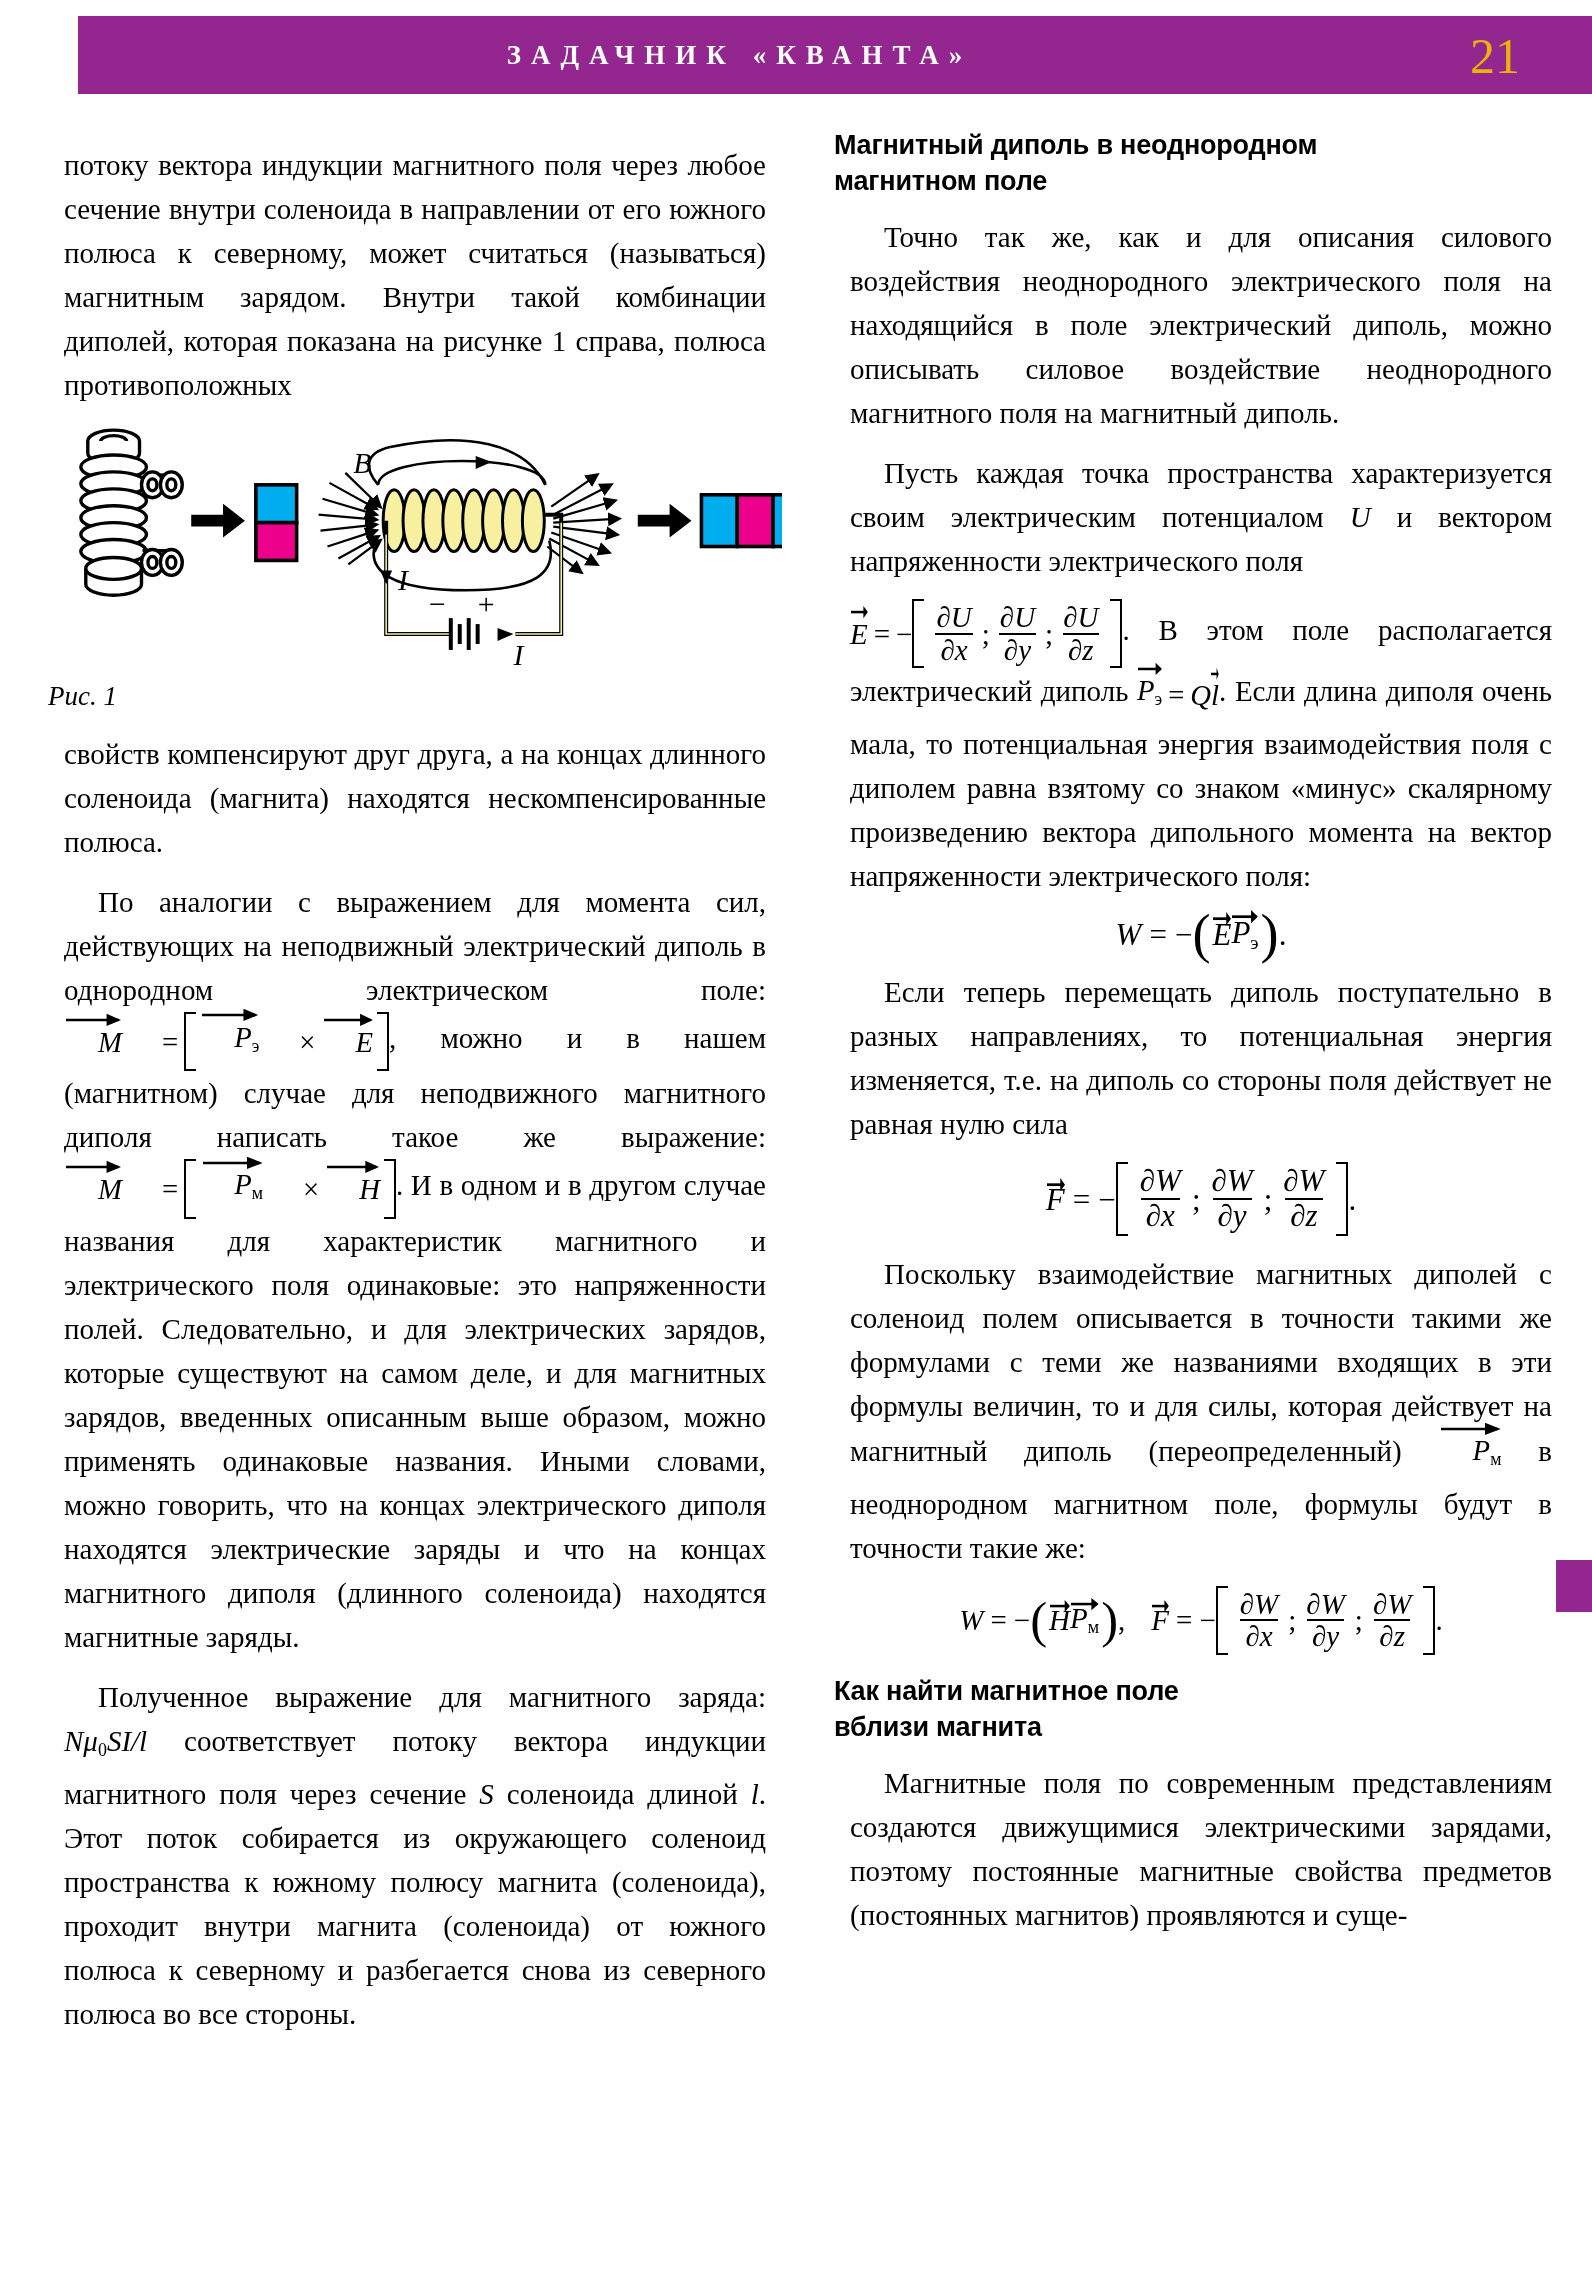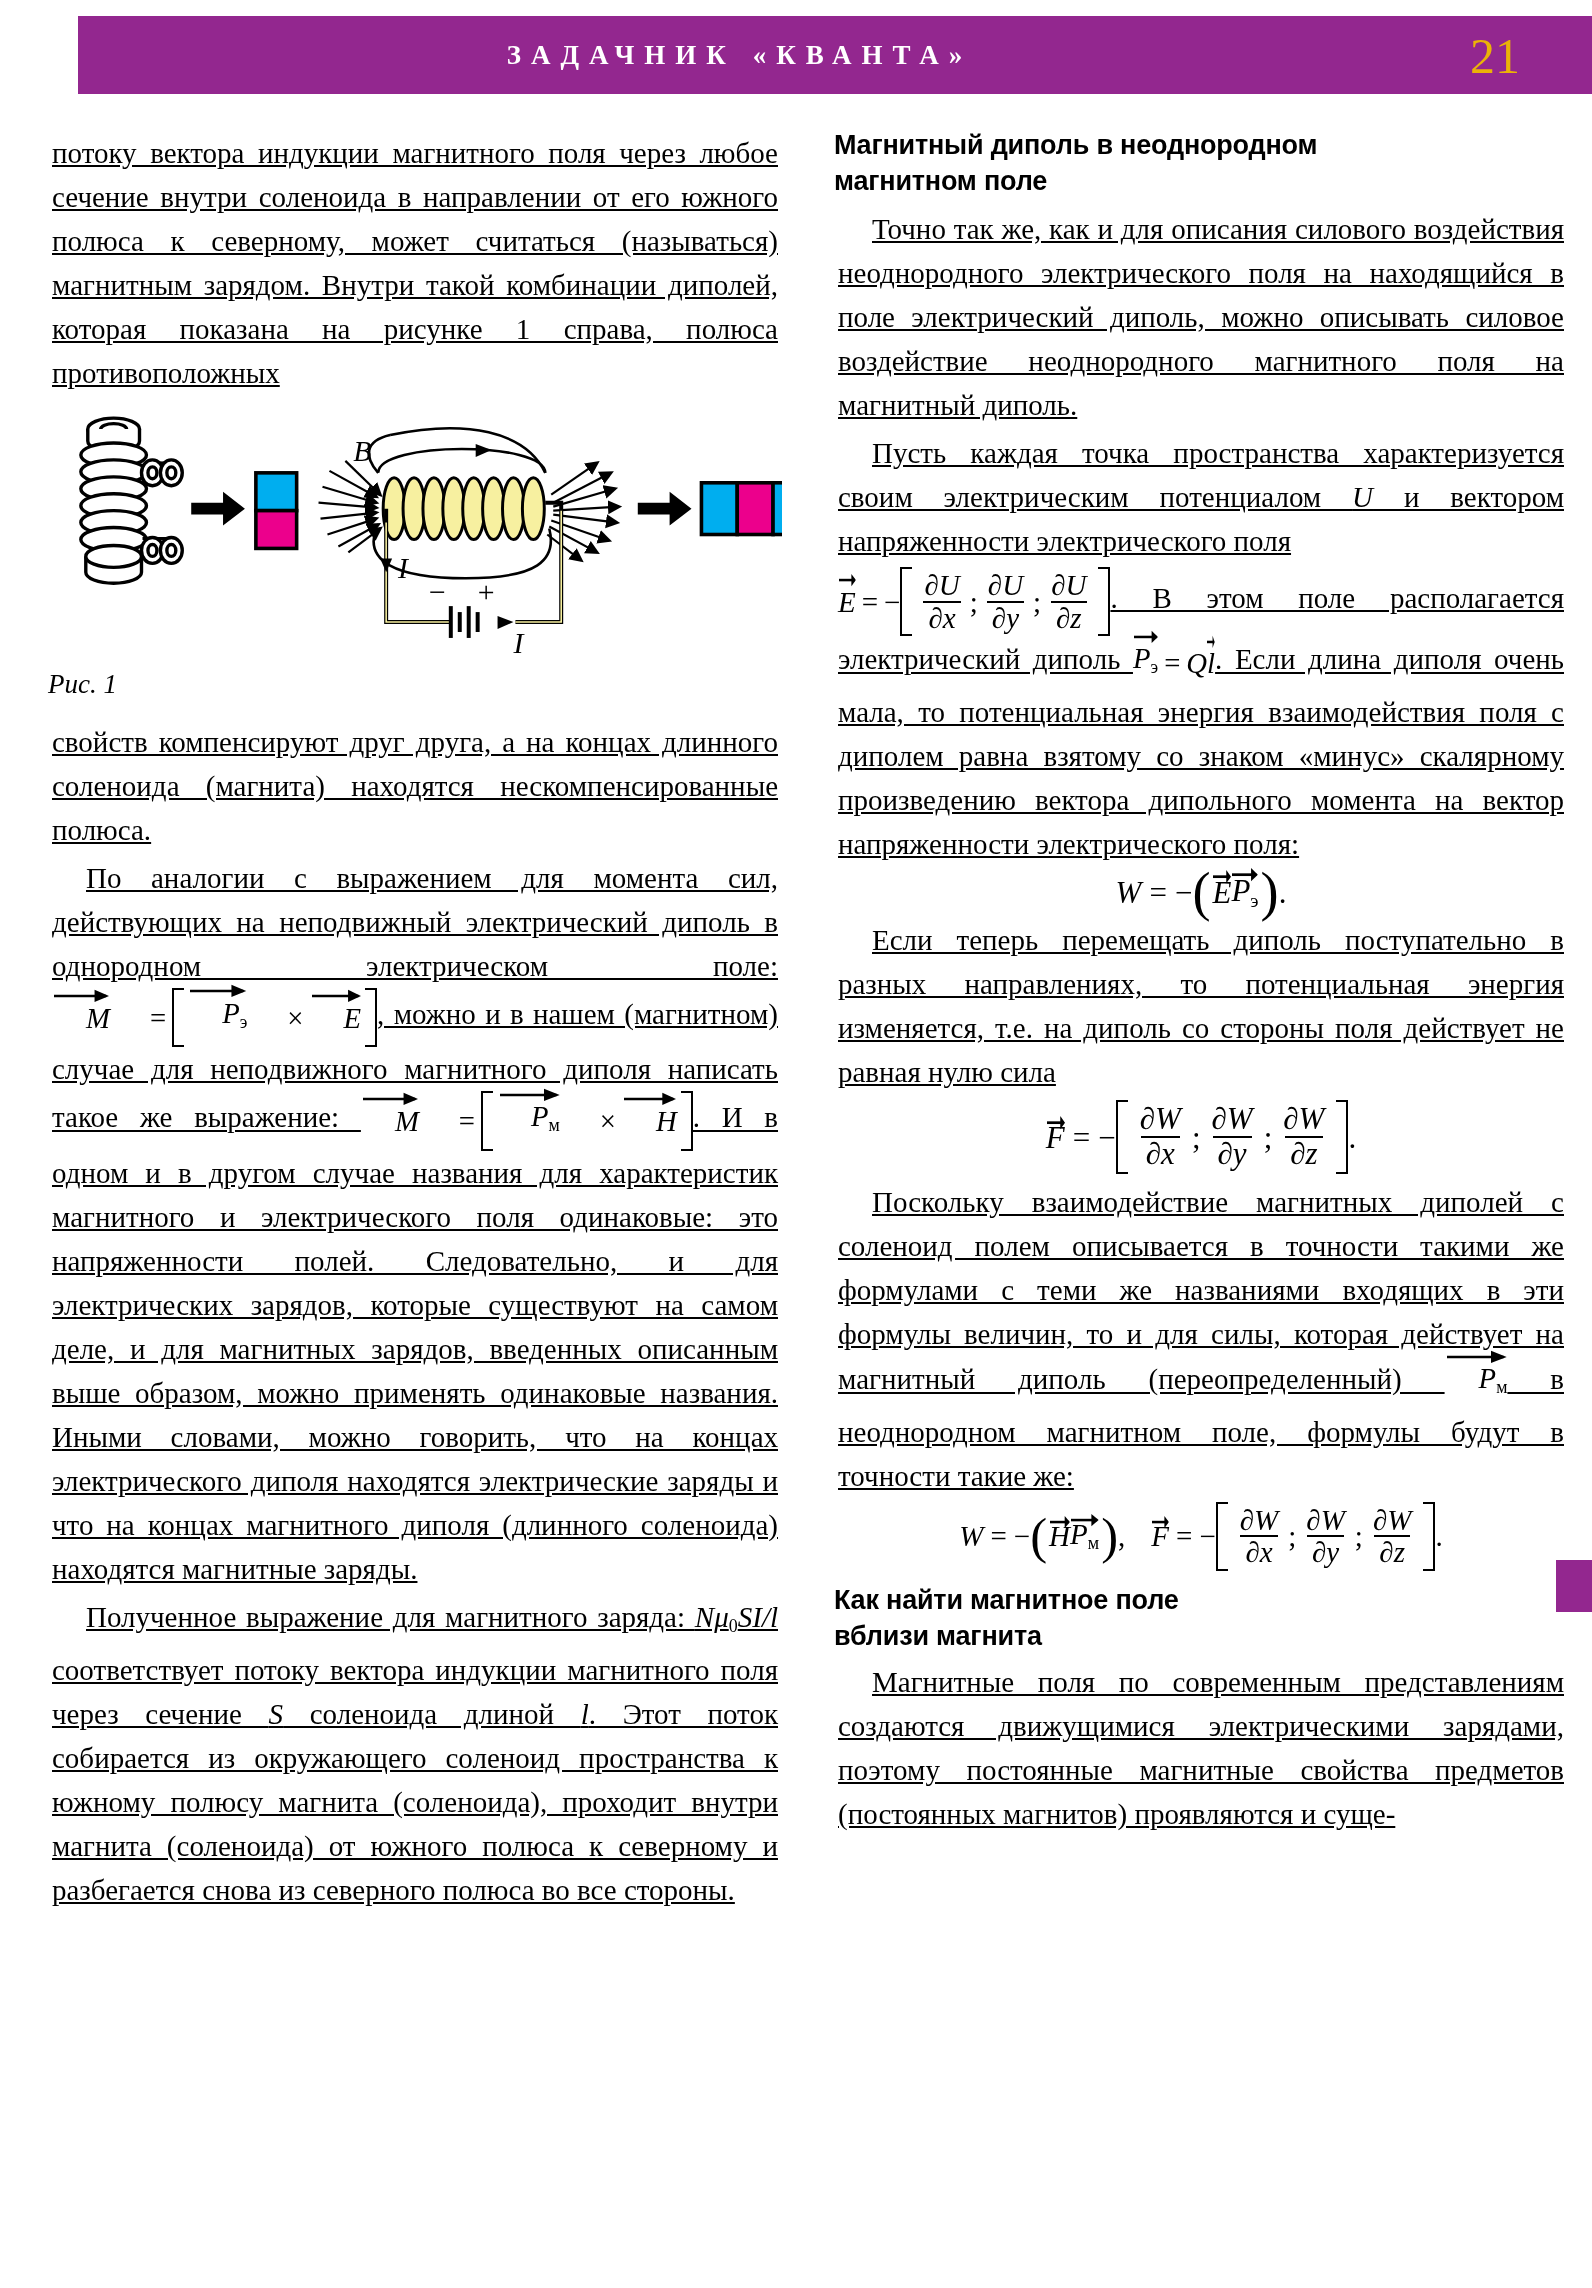--- a/index.html
+++ b/index.html
@@ -36,34 +36,34 @@
   .col{
     position:absolute;top:127px;width:734px;
     font-size:29px;line-height:44px;
     text-align:justify;
     color:#000;
     hyphens:none;
   }
   .col-left{left:48px;}
   .col-right{left:834px;}
 
-  p{margin:4px;text-decoration:underline;}
+  p{margin:16px;}
   p.ind{text-indent:34px;}
   p.noind{text-indent:0;}
 
   .sec-head{
     font-family:"Liberation Sans", sans-serif;
     font-weight:700;
     font-size:27px;
     line-height:36px;
     text-align:left;
     margin:0 0 8px 0;
     letter-spacing:-0.2px;
   }
-  .sec-head.mid{margin-top:11px;margin-bottom:6px;}
+  .sec-head.mid{margin-top:18px;margin-bottom:6px;}
 
   
   .mathi{font-style:italic;font-family:"Liberation Serif",serif;}
   .vec{position:relative;display:inline-block;}
   .vec > .arr{
     position:absolute;left:4%;top:-0.30em;width:100%;
     height:0.5em;pointer-events:none;
   }
   .vec > .arr svg{display:block;width:100%;height:100%;overflow:visible;}
   .sub{font-size:0.62em;vertical-align:-0.30em;font-style:normal;}

